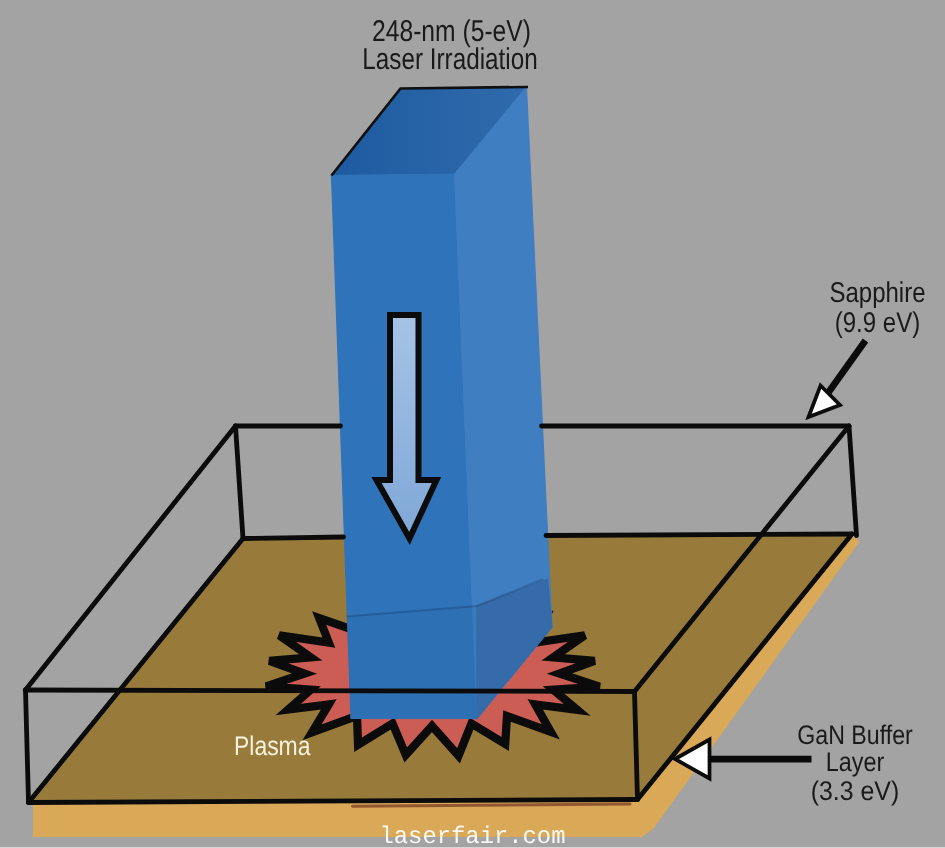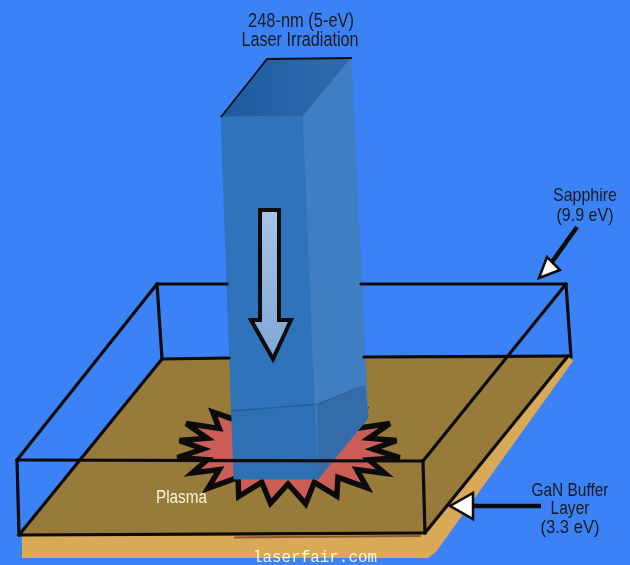--- a/index.html
+++ b/index.html
@@ -1,15 +1,15 @@
 <!DOCTYPE html>
 <html><head><meta charset="utf-8">
 <style>
 html,body{margin:0;padding:0;background:#fff;}
-#stage{position:relative;width:630px;height:565px;background:#3b82f6;overflow:hidden;}
+#stage{position:relative;width:630px;height:565px;background:#a3a3a3;overflow:hidden;}
 svg{position:absolute;left:0;top:0;}
 text{font-family:"Liberation Sans",sans-serif;}
 </style></head>
 <body>
 <div id="stage">
 <svg width="630" height="565" viewBox="0 0 630 565">
 <defs>
 <linearGradient id="topg" x1="0" y1="0" x2="1" y2="0">
 <stop offset="0" stop-color="#1E5AA0"></stop>
           <stop offset="1" stop-color="#2F6BAC"></stop>

